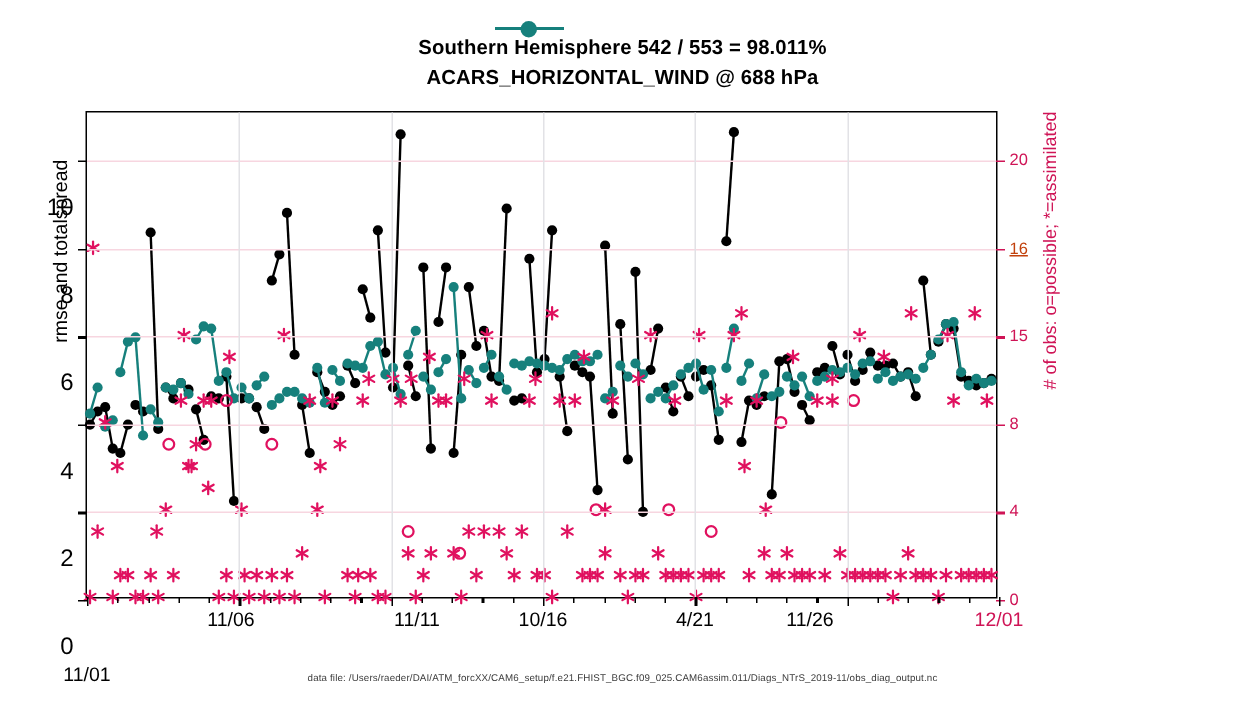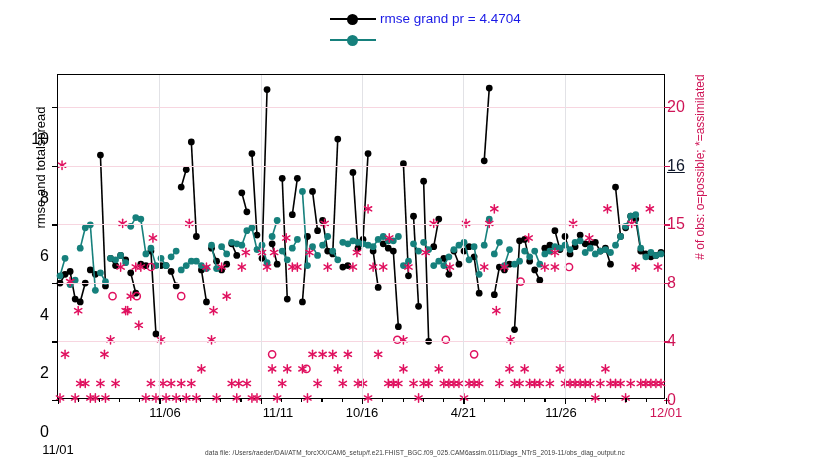--- a/index.html
+++ b/index.html
@@ -37,21 +37,21 @@
   }
   .grid-h{position:absolute;left:0;width:100%;height:1px;background:#f7d6e0;}
   .grid-v{position:absolute;top:0;height:100%;width:1px;background:#e2e2e6;}
 
   
   .tick-l{position:absolute;left:-6px;width:6px;height:1.2px;background:#000;}
   .tick-r{position:absolute;right:-6px;width:6px;height:1.2px;background:#cf1456;}
   .tick-b{position:absolute;bottom:-6px;width:1.2px;height:6px;background:#000;}
   .tlab-l{position:absolute;right:100%;margin-right:9px;font-size:16px;color:#000;
           transform:translateY(-50%);white-space:nowrap;margin-top:32px;}
-  .tlab-r{position:absolute;left:100%;margin-left:3px;font-size:16px;color:#cf1456;
+  .tlab-r{position:absolute;left:100%;margin-left:9px;font-size:11px;color:#cf1456;
           transform:translateY(-50%);white-space:nowrap;text-align:center;}
   .tlab-b{position:absolute;top:100%;margin-top:7px;font-size:13px;color:#000;
           transform:translateX(-50%);white-space:nowrap;}
   .tlab-b.edge-r{color:#cf1456;}
 
   
   svg.series{position:absolute;left:0;top:0;width:100%;height:100%;overflow:visible;}
 
   
   .legend{
@@ -69,20 +69,24 @@
   .footer{
     position:absolute;left:0;top:449px;width:830px;text-align:center;
     font-size:6.5px;color:#3b3b3b;letter-spacing:.1px;
   }
 </style>
 </head>
 <body>
 
 <div id="root">
 
+  <div class="title-block">
+    <div class="title-line">Southern Hemisphere 542 / 553 = 98.011%</div>
+    <div class="title-line l2">ACARS_HORIZONTAL_WIND @ 688 hPa</div>
+  </div>
 
   <div class="ylabel-left">rmse and totalspread</div>
   <div class="ylabel-right"># of obs: o=possible; *=assimilated</div>
 
   <div class="plot" id="plot">
     <svg class="series" id="svg" viewBox="0 0 608 325" preserveAspectRatio="none">
         <g>
           <line x1="2.03" y1="209.35" x2="7.09" y2="200.56" stroke="#000000" stroke-width="1.6"></line>
           <line x1="12.16" y1="197.64" x2="17.23" y2="225.45" stroke="#000000" stroke-width="1.6"></line>
           <line x1="22.29" y1="228.38" x2="27.36" y2="209.35" stroke="#000000" stroke-width="1.6"></line>
@@ -1244,40 +1248,40 @@
       <div class="tlab-l" style="top: 32.2072px;">10</div>
       <div class="tick-r" style="top: 325px; background: rgb(207, 20, 86);"></div>
       <div class="tlab-r" style="top: 325px; color: rgb(207, 20, 86);">0</div>
       <div class="tick-r" style="top: 266.441px; background: rgb(207, 20, 86);"></div>
       <div class="tlab-r" style="top: 266.441px; color: rgb(207, 20, 86);">4</div>
       <div class="tick-r" style="top: 207.883px; background: rgb(207, 20, 86);"></div>
       <div class="tlab-r" style="top: 207.883px; color: rgb(207, 20, 86);">8</div>
       <div class="tick-r" style="top: 149.324px; background: rgb(207, 20, 86);"></div>
       <div class="tlab-r" style="top: 149.324px; color: rgb(207, 20, 86);">15</div>
       <div class="tick-r" style="top: 90.7658px; background: rgb(207, 20, 86);"></div>
-      <div class="tlab-r" style="top: 90.7658px; color: #0f172a; text-decoration: underline;">16</div>
+      <div class="tlab-r" style="top: 90.7658px; color: #c2410c; text-decoration: underline;">16</div>
       <div class="tick-r" style="top: 32.2072px; background: rgb(207, 20, 86);"></div>
       <div class="tlab-r" style="top: 32.2072px; color: rgb(207, 20, 86);">20</div>
       <div class="tick-b" style="left: 0px;"></div>
       <div class="tlab-b" style="left: 0px; margin-top: 44px;">11/01</div>
       <div class="grid-v" style="left: 101.333px; background: rgb(226, 226, 230);"></div>
       <div class="tick-b" style="left: 101.333px;"></div>
-      <div class="tlab-b" style="left: 107px;">11/06</div>
+      <div class="tlab-b" style="left: 96px;">11/06</div>
       <div class="grid-v" style="left: 202.667px; background: rgb(226, 226, 230);"></div>
       <div class="tick-b" style="left: 202.667px;"></div>
       <div class="tlab-b" style="left: 220px;">11/11</div>
       <div class="grid-v" style="left: 304px; background: rgb(226, 226, 230);"></div>
       <div class="tick-b" style="left: 304px;"></div>
       <div class="tlab-b" style="left: 304px;">10/16</div>
       <div class="grid-v" style="left: 405.333px; background: rgb(226, 226, 230);"></div>
       <div class="tick-b" style="left: 405.333px;"></div>
       <div class="tlab-b" style="left: 405.333px;">4/21</div>
       <div class="grid-v" style="left: 506.667px; background: rgb(226, 226, 230);"></div>
       <div class="tick-b" style="left: 506.667px;"></div>
-      <div class="tlab-b" style="left: 503px;">11/26</div>
+      <div class="tlab-b" style="left: 482px;">11/26</div>
       <div class="tick-b" style="left: 608px;"></div>
       <div class="tlab-b edge-r" style="left: 608px; text-align: center;">12/01</div>
       <div class="tick-b" style="left: 20.2667px; height: 4px; bottom: -4px;"></div>
       <div class="tick-b" style="left: 40.5333px; height: 4px; bottom: -4px;"></div>
       <div class="tick-b" style="left: 60.8px; height: 4px; bottom: -4px;"></div>
       <div class="tick-b" style="left: 81.0667px; height: 4px; bottom: -4px;"></div>
       <div class="tick-b" style="left: 121.6px; height: 4px; bottom: -4px;"></div>
       <div class="tick-b" style="left: 141.867px; height: 4px; bottom: -4px;"></div>
       <div class="tick-b" style="left: 162.133px; height: 4px; bottom: -4px;"></div>
       <div class="tick-b" style="left: 182.4px; height: 4px; bottom: -4px;"></div>
@@ -1295,27 +1299,20 @@
       <div class="tick-b" style="left: 486.4px; height: 4px; bottom: -4px;"></div>
       <div class="tick-b" style="left: 526.933px; height: 4px; bottom: -4px;"></div>
       <div class="tick-b" style="left: 547.2px; height: 4px; bottom: -4px;"></div>
       <div class="tick-b" style="left: 567.467px; height: 4px; bottom: -4px;"></div>
       <div class="tick-b" style="left: 587.733px; height: 4px; bottom: -4px;"></div>
     </div>
 
   <div class="legend" id="legend">
       <div class="legend-row">
         <span class="legend-swatch">
-          <i style="background: rgb(0, 0, 0);"></i>
-          <b style="background: rgb(0, 0, 0);"></b>
-        </span>
-        <span class="legend-text" style="color: rgb(26, 26, 230);">rmse grand pr = 4.4704</span>
-      </div>
-      <div class="legend-row">
-        <span class="legend-swatch">
           <i style="background: rgb(22, 128, 124);"></i>
           <b style="background: rgb(22, 128, 124);"></b>
         </span>
       </div>
     </div>
 
   <div class="footer">data file: /Users/raeder/DAI/ATM_forcXX/CAM6_setup/f.e21.FHIST_BGC.f09_025.CAM6assim.011/Diags_NTrS_2019-11/obs_diag_output.nc</div>
 
 </div>
 

